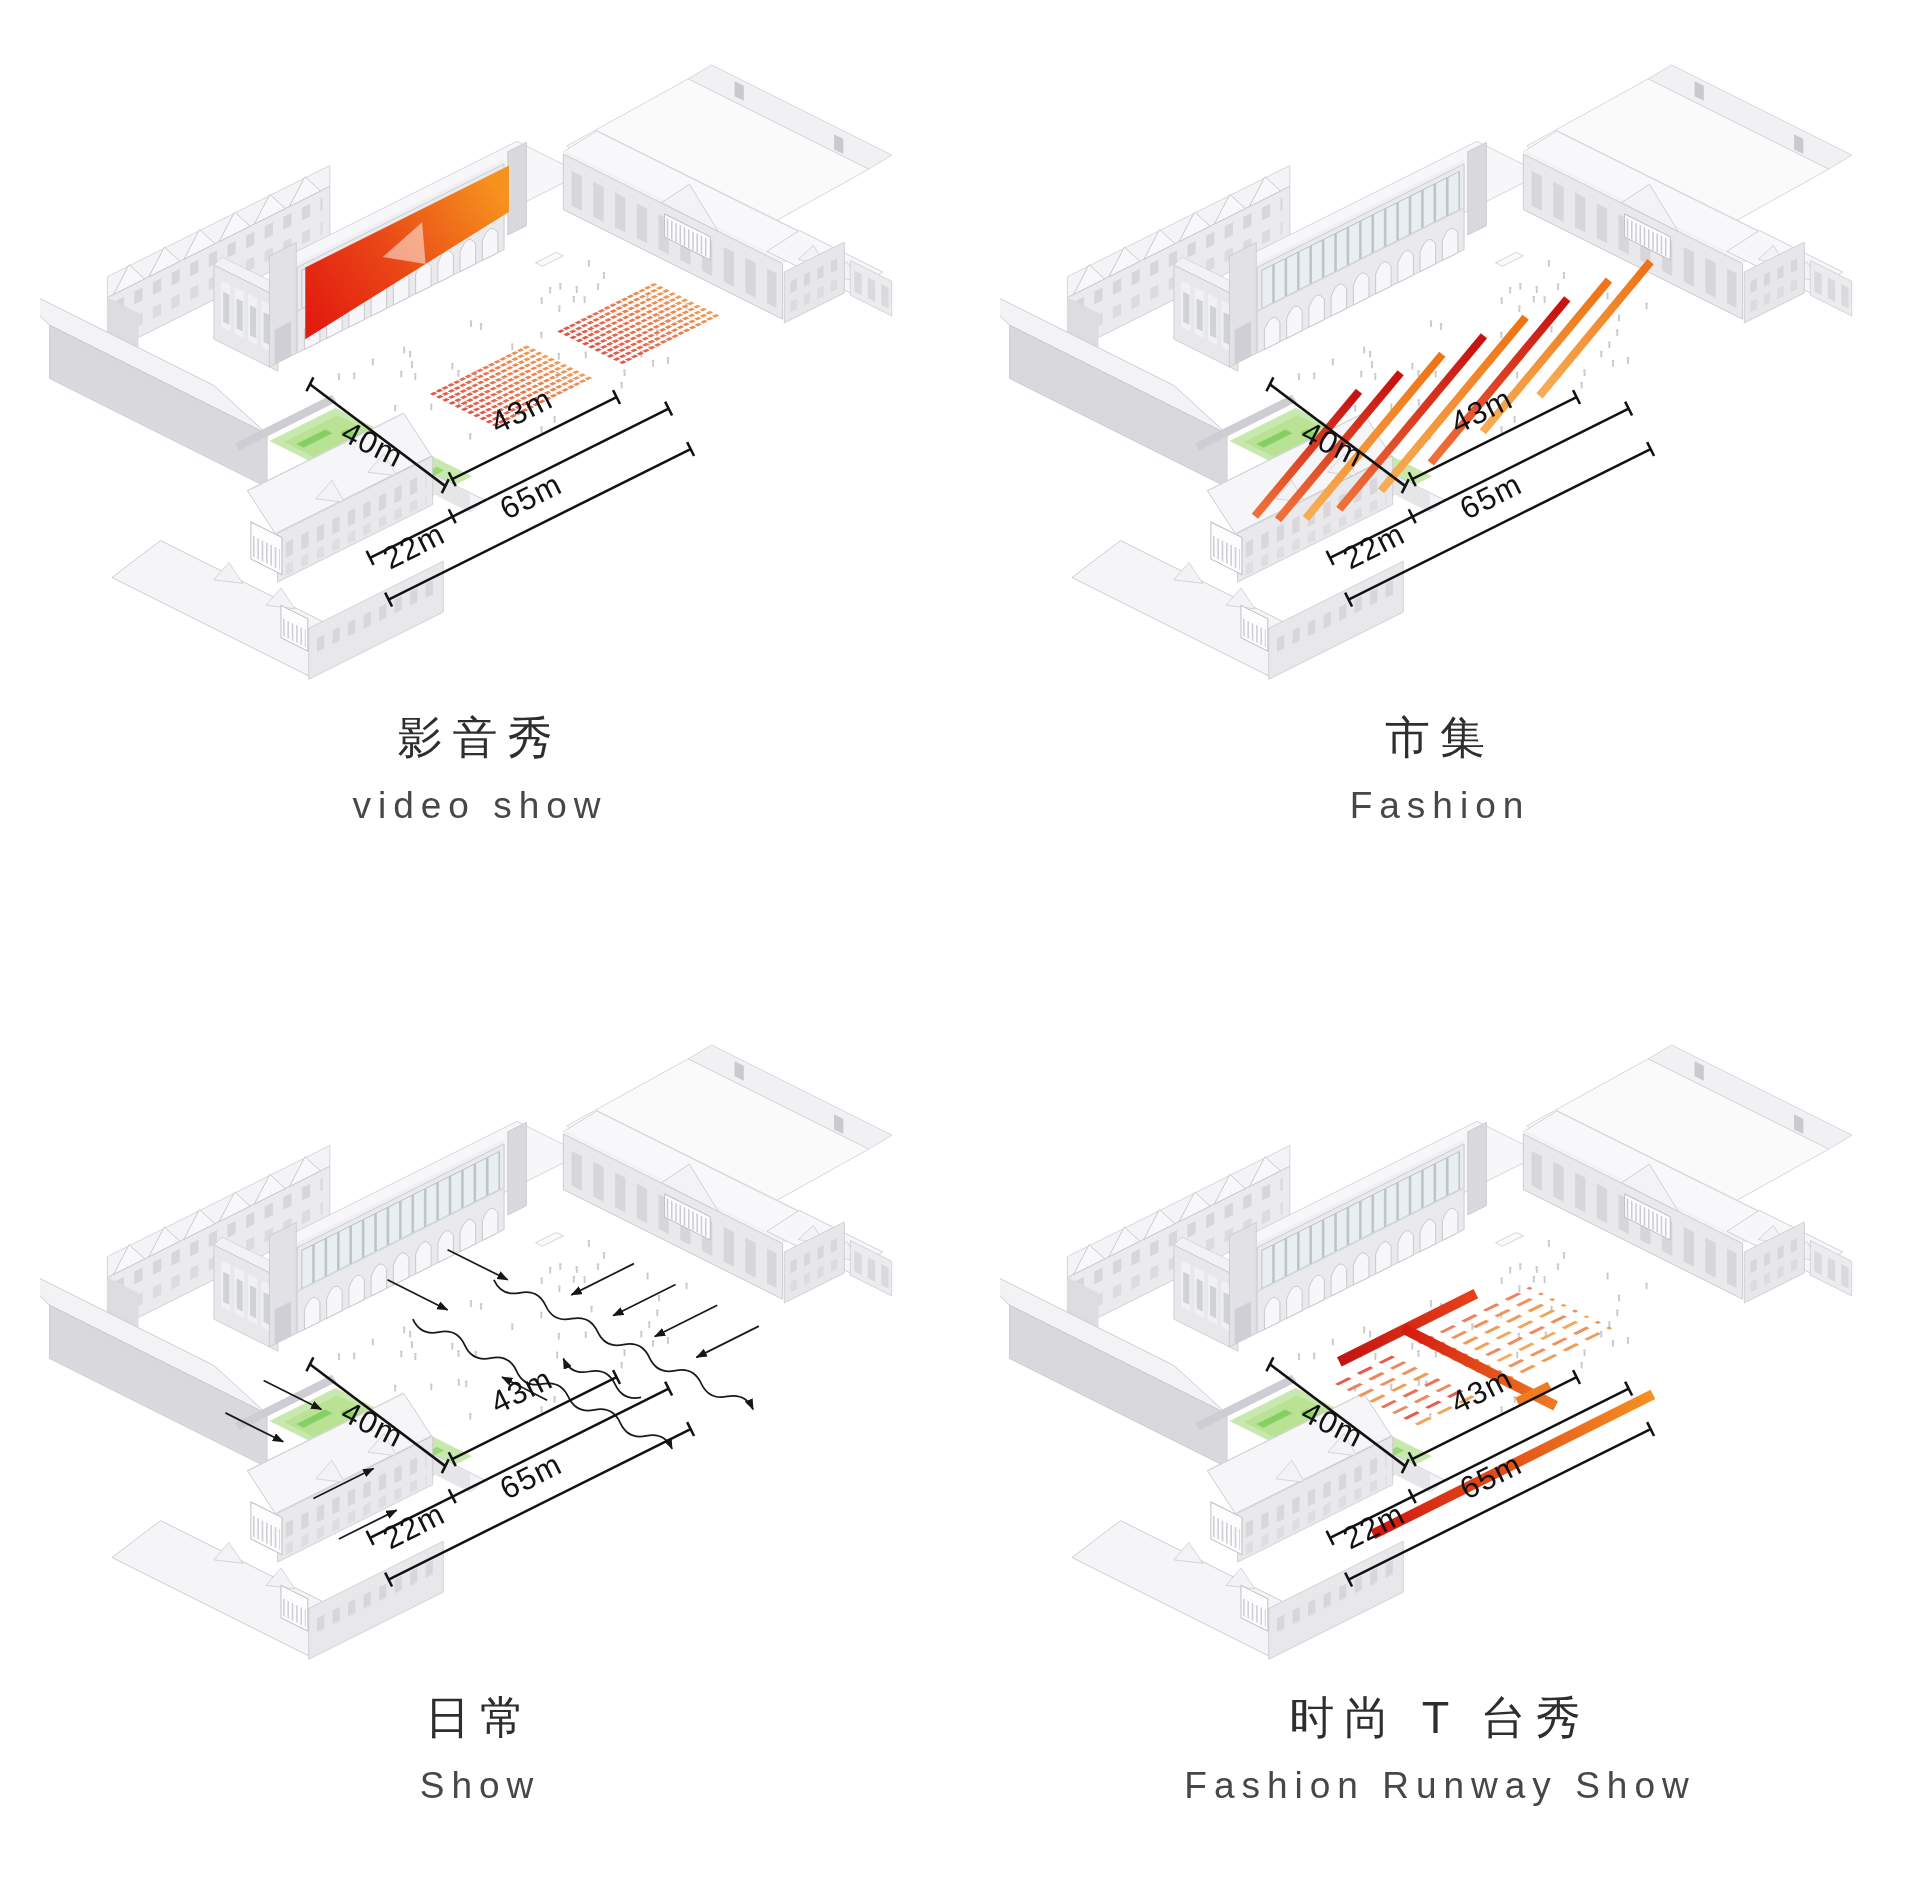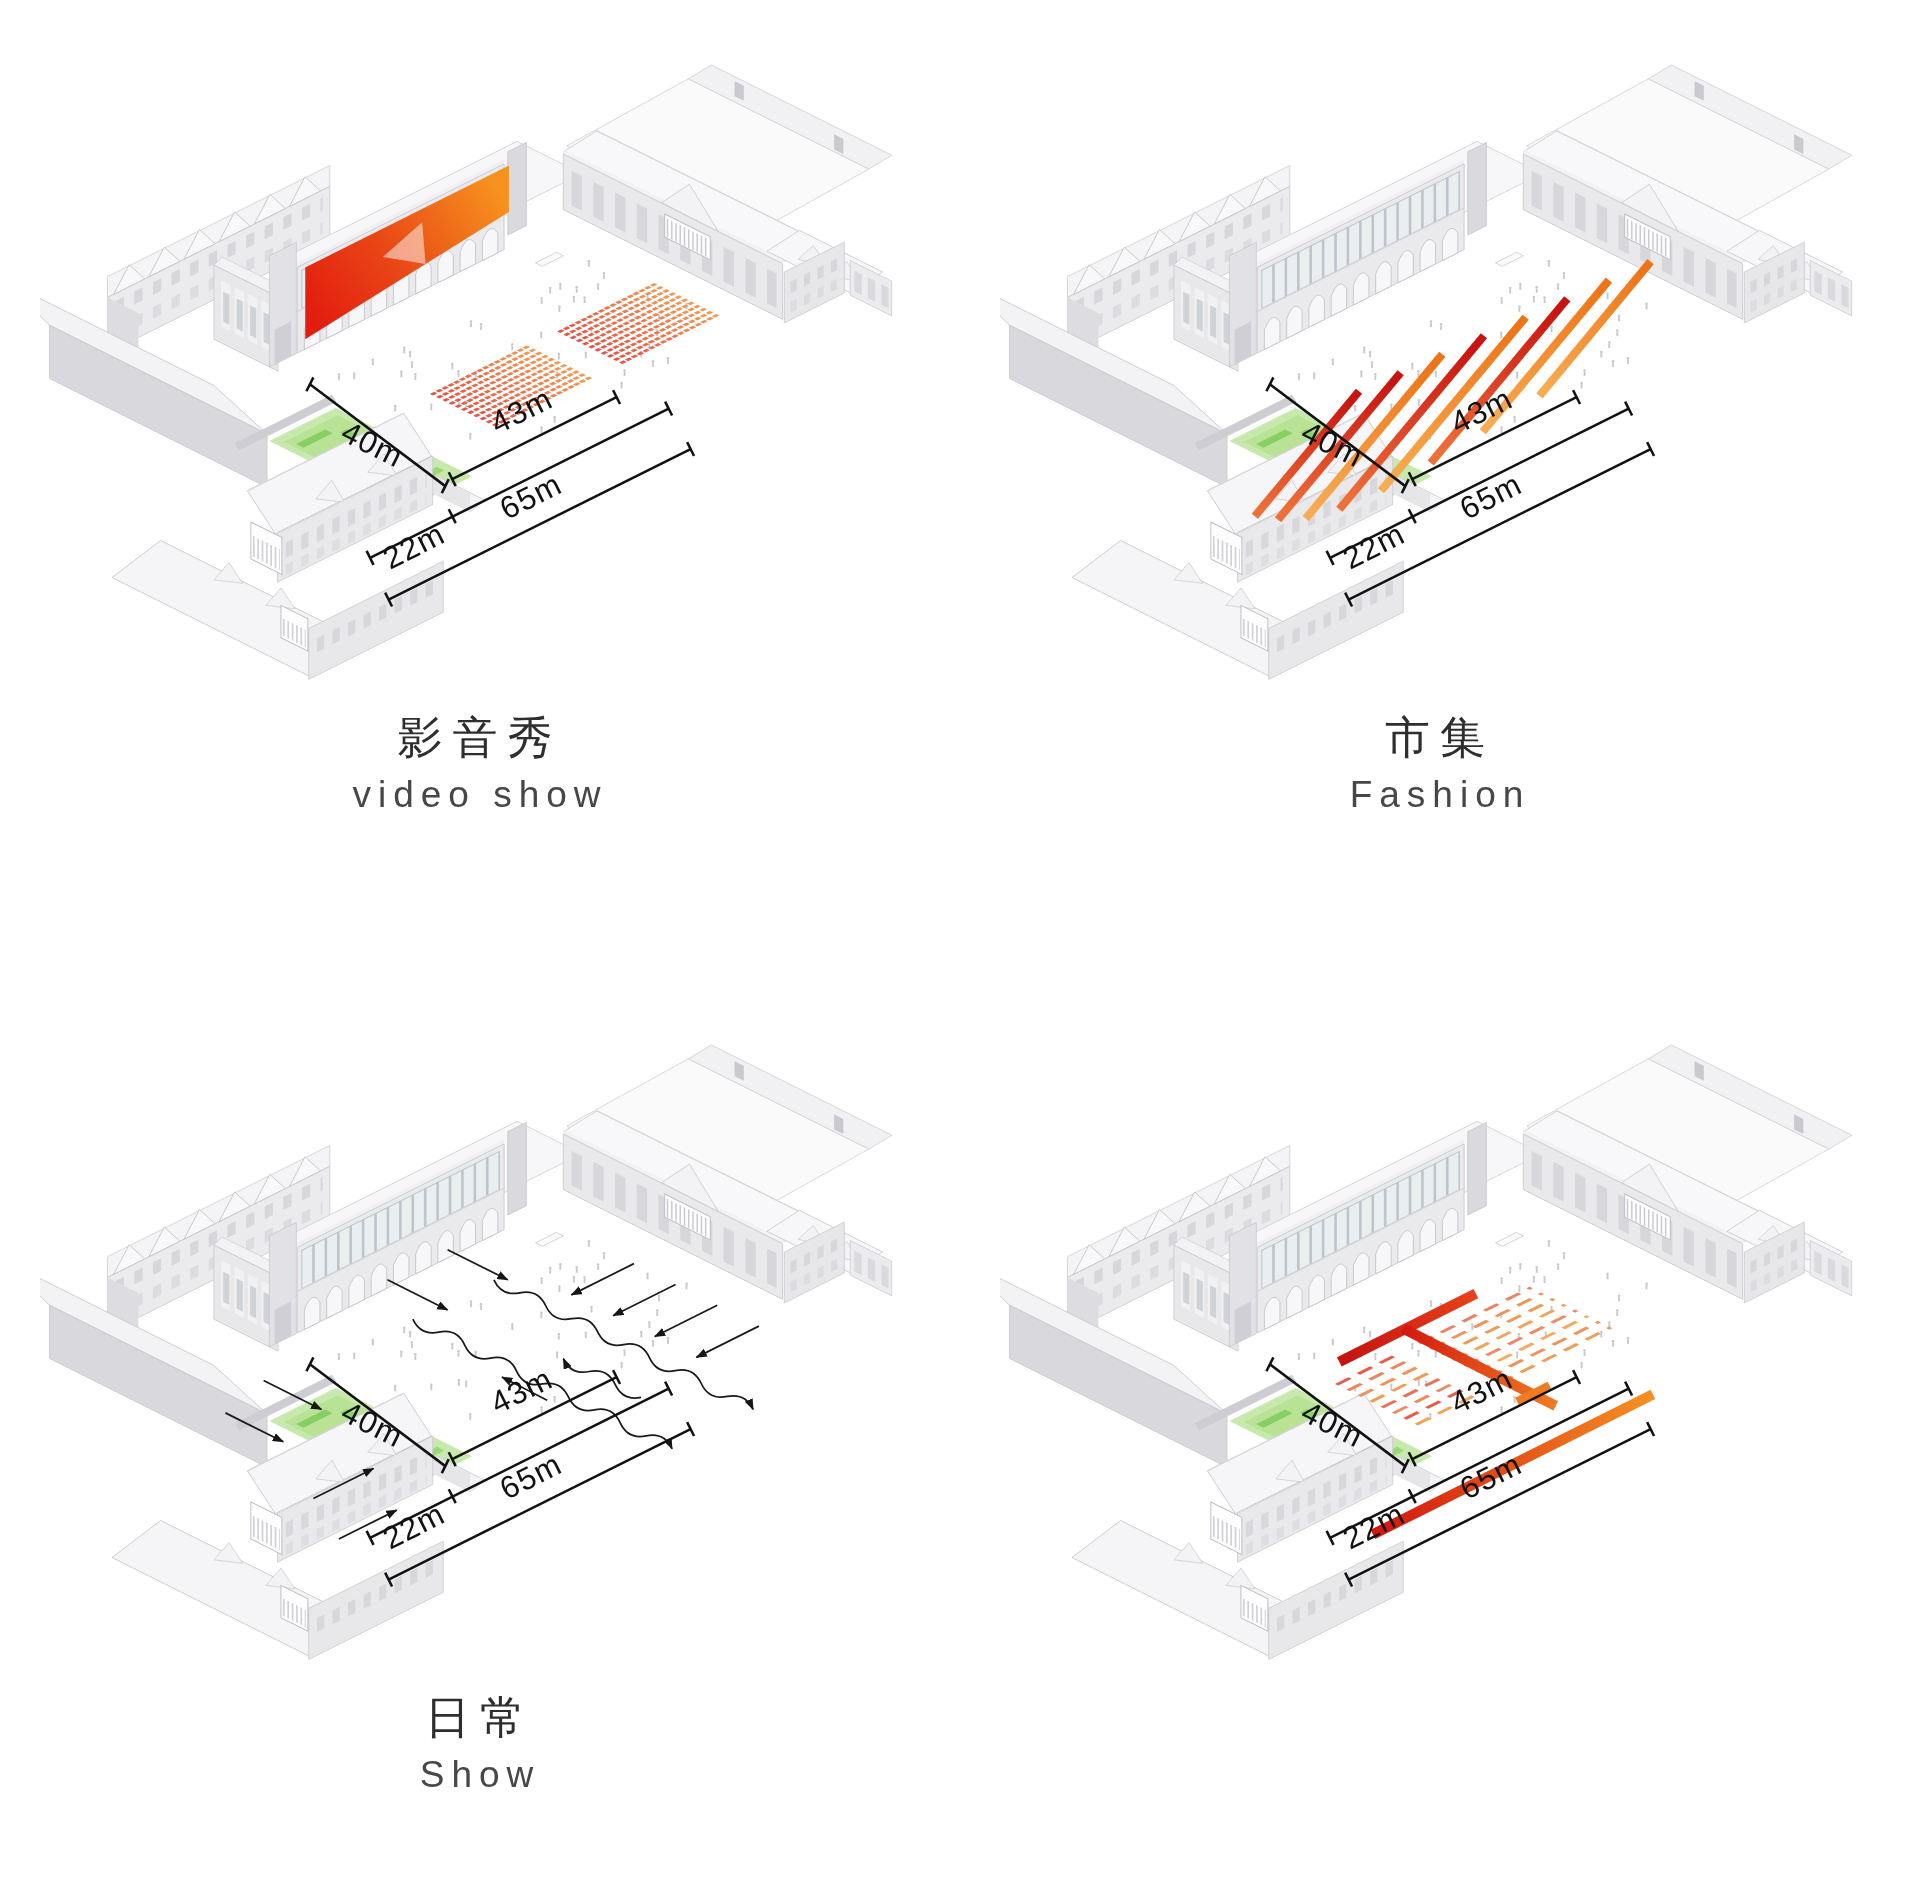--- a/index.html
+++ b/index.html
@@ -4,21 +4,21 @@
 <style>
   html,body{margin:0;padding:0;background:#ffffff;}
   body{width:1920px;height:1901px;overflow:hidden;font-family:"Liberation Sans",sans-serif;}
   .grid{display:grid;grid-template-columns:960px 960px;grid-template-rows:950px 951px;width:1520px;height:1901px;}
   .panel{display:flex;flex-direction:column;align-items:center;}
   .panel svg.scene{width:880px;height:648px;display:block;}
   .row1 svg.scene{margin-top:36px;}
   .row2 svg.scene{margin-top:66px;}
   .caption{text-align:center;margin-top:26px;line-height:1.25;}
   .caption .zh{font-size:45px;letter-spacing:10px;color:#2e2e2e;font-weight:400;}
-  .caption .en{font-size:37px;letter-spacing:7px;color:#474747;font-weight:400;margin-top:6px;}
+  .caption .en{font-size:37px;letter-spacing:7px;color:#474747;font-weight:400;margin-top:17px;}
   svg text.dim{font-family:"Liberation Sans",sans-serif;font-size:27px;fill:#121212;letter-spacing:1px;}
   .hiddefs{position:absolute;width:0;height:0;}
 </style>
 </head>
 <body>
 
 <svg class="hiddefs" aria-hidden="true">
   <defs>
     <linearGradient id="gScreen" gradientUnits="userSpaceOnUse" x1="235" y1="250" x2="400" y2="140">
       <stop offset="0" stop-color="#e31b10"></stop>
@@ -418,15 +418,19 @@
           <use href="#rowL" y="77" stroke="#f2a45a"></use>
             <use href="#rowR" y="77" stroke="#ef9d55"></use>
         </g>
         <polygon points="291,295 409,236 413,244 295,303" fill="url(#gBarTop)"></polygon>
         <polygon points="350,266 482,333 478,341 346,274" fill="url(#gBarStem)"></polygon>
         <polygon points="445,330 473,316 476,322 448,336" fill="#ef7d20"></polygon>
         <polygon points="320,444 562,323 566,331 324,452" fill="url(#gBarBottom)"></polygon>
       </g>
       <use href="#dims"></use>
     </svg>
+    <div class="caption">
+      <div class="zh">时尚 T 台秀</div>
+      <div class="en">Fashion Runway Show</div>
+    </div>
   </div>
 
 </div>
 
 </body></html>

